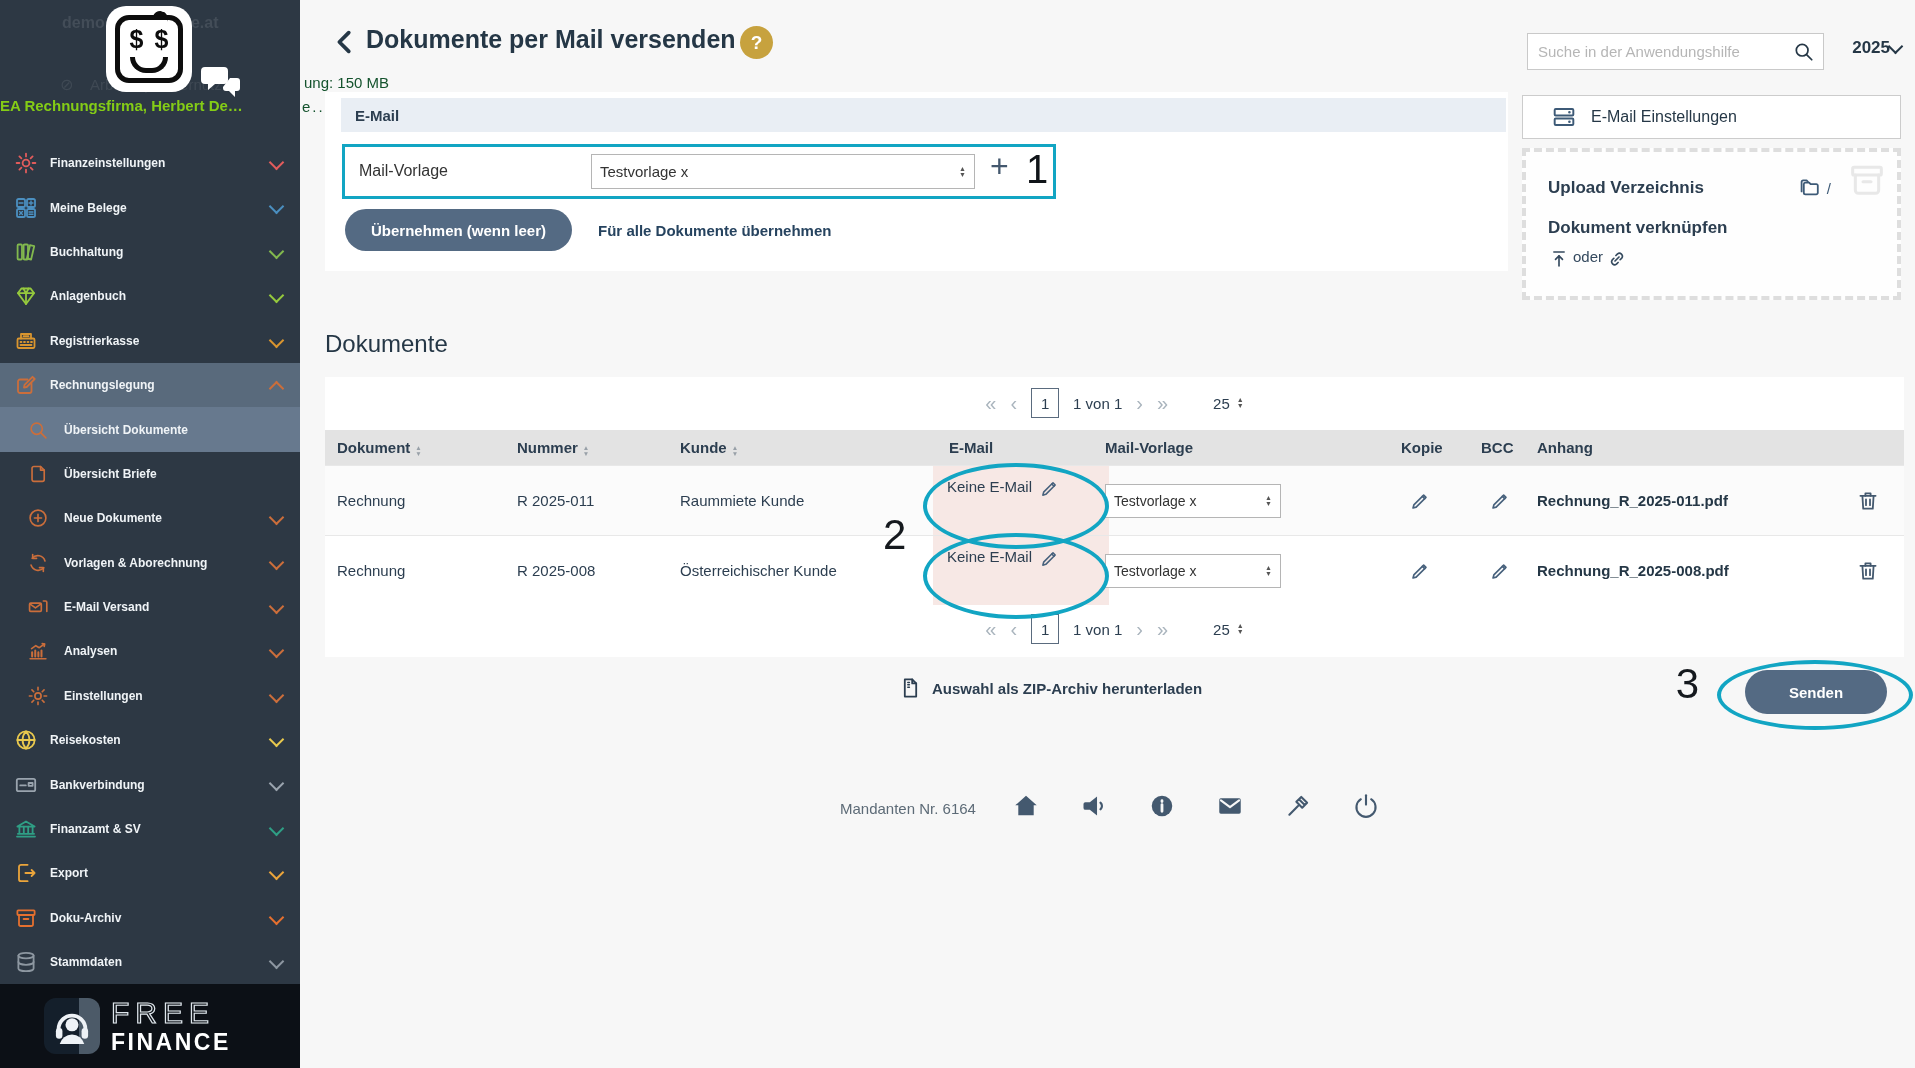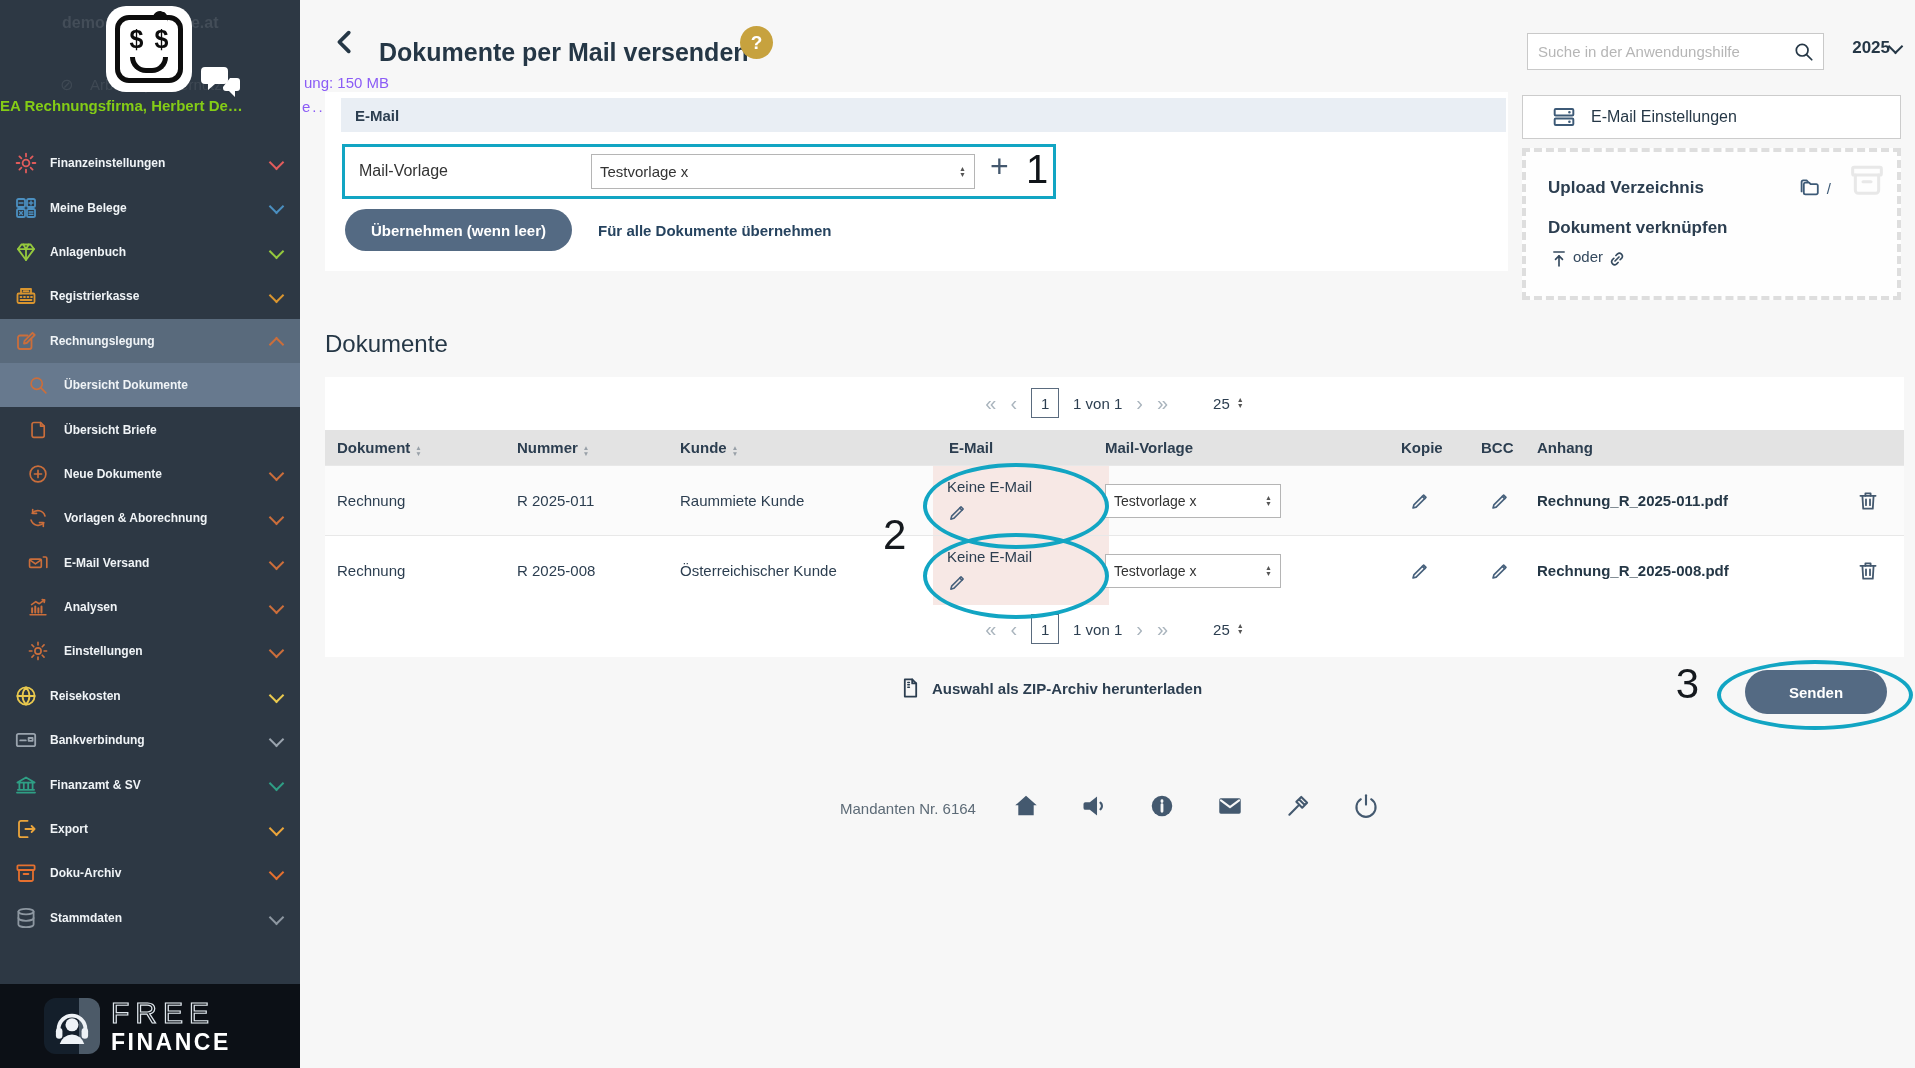--- a/index.html
+++ b/index.html
@@ -36,25 +36,25 @@
   .chev{position:absolute;right:18px;width:9px;height:9px;border-right:2.5px solid var(--c);border-bottom:2.5px solid var(--c);transform:rotate(45deg);top:16px;}
   .chev.up{transform:rotate(-135deg);top:20px;}
   .brand{position:absolute;left:0;bottom:0;width:100%;height:84px;background:#0c1016;display:flex;align-items:center;padding-left:44px;box-sizing:border-box;gap:11px;}
   .brand-badge{width:56px;height:56px;border-radius:12px;background:linear-gradient(90deg,#141f2b 62%,#4c5a68 62%);display:flex;align-items:center;justify-content:center;}
   .brand-badge svg{width:46px;height:46px;}
   .free{font-size:30px;letter-spacing:6px;font-weight:300;color:transparent;-webkit-text-stroke:1.2px #dfe6ec;line-height:1;}
   .finance{font-size:23px;font-weight:bold;color:#fff;letter-spacing:2.5px;line-height:1;margin-top:3px;}
 
   
   main{position:absolute;left:300px;top:0;width:1615px;height:1068px;}
-  .ghost-light{position:absolute;color:#8b5cf6;font-size:15px;}
+  .ghost-light{position:absolute;color:#14532d;font-size:15px;}
   .gl1{left:4px;top:74px;}
   .gl2{left:2px;top:98px;letter-spacing:2px;}
   .back{position:absolute;left:30px;top:27px;width:30px;height:30px;color:#253746;cursor:pointer;}
-  h1{position:absolute;left:66px;top:25px;margin:13px;font-size:25px;font-weight:600;color:#253746;}
+  h1{position:absolute;left:66px;top:25px;margin:0;font-size:25px;font-weight:600;color:#253746;}
   .help{position:absolute;left:440px;top:26px;width:33px;height:33px;border-radius:50%;background:#c7a23e;color:#fff;font-weight:bold;font-size:19px;display:flex;align-items:center;justify-content:center;cursor:pointer;}
   .search-box{position:absolute;right:91px;top:33px;width:297px;height:37px;background:#fff;border:1px solid #c9c9c9;display:flex;align-items:center;box-sizing:border-box;}
   .search-box input{flex:1;min-width:0;border:none;outline:none;padding:0 4px 0 10px;font-size:15px;color:#333;font-family:inherit;background:transparent;}
   .search-box input::placeholder{color:#b6b6b6;}
   .search-box .icn{width:23px;height:23px;color:#253746;margin-right:8px;flex:none;cursor:pointer;}
   .year{position:absolute;right:14px;top:38px;display:flex;gap:0;align-items:center;font-size:17px;font-weight:bold;color:#253746;cursor:pointer;}
   .chev-dark{width:9px;height:9px;border-right:2.2px solid #253746;border-bottom:2.2px solid #253746;transform:rotate(45deg);margin-top:-4px;}
 
   .email-panel{position:absolute;left:25px;top:92px;width:1183px;height:179px;background:#fff;}
   .email-bar{position:absolute;left:16px;top:6px;width:1165px;height:34px;background:#e9eef4;display:flex;align-items:center;padding-left:14px;box-sizing:border-box;font-size:15px;font-weight:bold;color:#2c3e50;}
@@ -92,21 +92,21 @@
   .pg-box{width:26px;height:28px;border:1px solid #5a6b7e;display:flex;align-items:center;justify-content:center;font-size:15px;color:#2c3e50;background:#fff;cursor:text;}
   .pg-info{font-size:15px;color:#2c3e50;}
   .pg-size{margin-left:31px;display:flex;align-items:center;gap:7px;font-size:15px;color:#2c3e50;cursor:pointer;}
   .tbl{position:absolute;left:0;top:53px;width:100%;}
   .thead,.trow{display:grid;grid-template-columns:180px 163px 269px 156px 296px 80px 56px 1fr;padding-left:12px;box-sizing:border-box;align-items:center;}
   .thead{height:35px;background:#e3e3e3;}
   .th{display:flex;align-items:flex-end;gap:5px;font-size:15px;font-weight:bold;color:#2c3e50;}
   .sort{display:inline-flex;flex-direction:column;font-size:6.5px;line-height:5.5px;color:#98a0a8;}
   .trow{height:70px;border-top:1px solid #e8e8e8;font-size:15px;color:#2c3e50;}
   .trow.odd{background:#fbfbfb;}
-  .email-cell{align-self:stretch;width:176px;margin-left:-16px;background:#f7e8e5;padding:12px 0 0 14px;box-sizing:border-box;display:flex;flex-direction:column;gap:7px;align-items:flex-start;text-align:center;}
+  .email-cell{align-self:stretch;width:176px;margin-left:-16px;background:#f7e8e5;padding:12px 0 0 14px;box-sizing:border-box;display:flex;flex-direction:row;gap:7px;align-items:flex-start;text-align:center;}
   .email-cell .icn{width:21px;height:21px;color:#47617c;cursor:pointer;}
   .row-select{width:176px;height:34px;}
   .row-select span:first-child{font-size:14px;}
   .cell-pencil{width:22px;height:22px;color:#47617c;margin-left:8px;cursor:pointer;}
   .anhang-cell{display:flex;align-items:center;justify-content:space-between;padding-right:24px;}
   .pdf-link{font-weight:bold;color:#253746;cursor:pointer;}
   .trash{width:24px;height:24px;color:#44596f;cursor:pointer;flex:none;}
   .ellipse{position:absolute;border:4px solid #12a5c3;border-radius:50%;pointer-events:none;}
   .e1{left:598px;top:86px;width:178px;height:78px;}
   .e2{left:598px;top:156px;width:178px;height:78px;}
@@ -169,20 +169,31 @@
           <span class="icn">
             <svg viewBox="0 0 24 24" fill="none" stroke="currentColor" stroke-width="1.8" stroke-linecap="round" stroke-linejoin="round">
               <rect x="3" y="3" width="8" height="8" rx="1.6"></rect>
               <rect x="13" y="3" width="8" height="8" rx="1.6"></rect>
               <rect x="3" y="13" width="8" height="8" rx="1.6"></rect>
               <rect x="13" y="13" width="8" height="8" rx="1.6"></rect>
               <path d="M5 7h4M15 7h4M17 5v4M5.6 15.6l2.8 2.8M8.4 15.6l-2.8 2.8M15 16h4M15 18.2h4" stroke-width="1.4"></path>
             </svg>
           </span>
           <span class="nav-label">Meine Belege</span>
+          <span class="chev down"></span>
+        </div>
+        <div class="nav-item" style="--c: #82b94e;">
+          <span class="icn">
+            <svg viewBox="0 0 24 24" fill="none" stroke="currentColor" stroke-width="1.8" stroke-linecap="round" stroke-linejoin="round">
+              <rect x="3.6" y="4.5" width="4.4" height="15" rx="1"></rect>
+              <rect x="9.6" y="4.5" width="4.4" height="15" rx="1"></rect>
+              <path d="M16 5.2l4.2 1-3.1 13.3-4.2-1z"></path>
+            </svg>
+          </span>
+          <span class="nav-label">Buchhaltung</span>
           <span class="chev down"></span>
         </div>
         <div class="nav-item" style="--c: #95c93d;">
           <span class="icn">
             <svg viewBox="0 0 24 24" fill="none" stroke="currentColor" stroke-width="1.8" stroke-linecap="round" stroke-linejoin="round">
               <path d="M7.4 4.5h9.2L20 9.1 12 20 4 9.1z"></path>
               <path d="M4 9.1h16M9.3 4.5L12 9.1l2.7-4.6M12 9.1V20"></path>
             </svg>
           </span>
           <span class="nav-label">Anlagenbuch</span>

